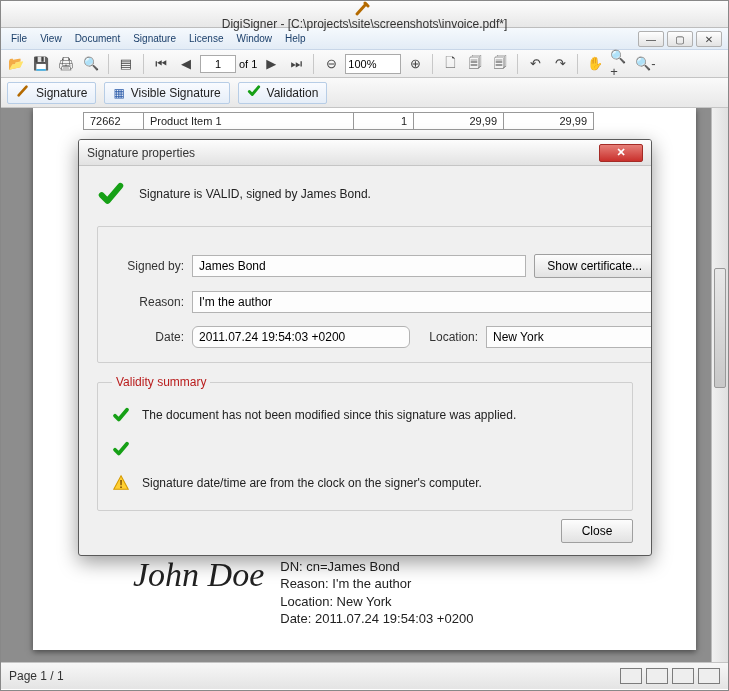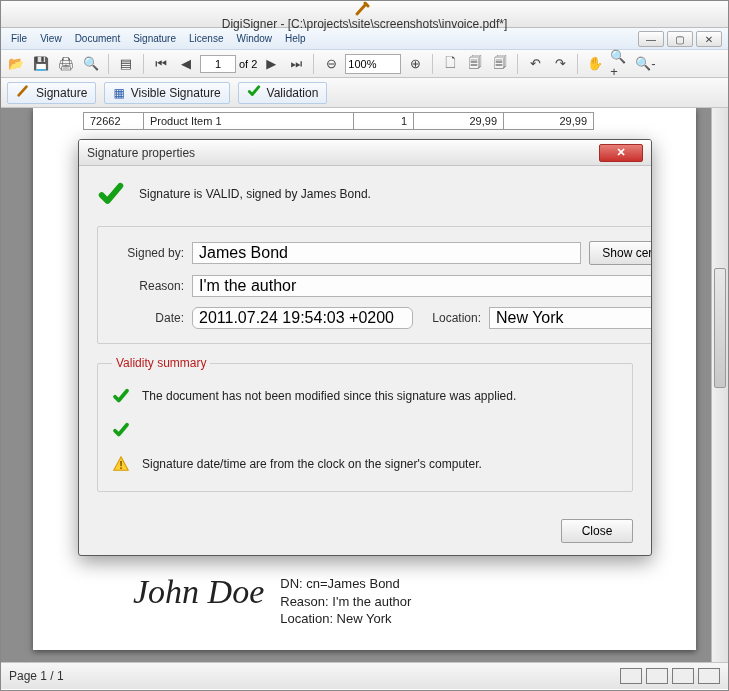--- a/index.html
+++ b/index.html
@@ -44,23 +44,23 @@
   
   .dialog { position:absolute; left:77px; top:138px; width:574px; height:417px; background:#f0f0f0; border:1px solid #5a5a5a; box-shadow:0 6px 20px rgba(0,0,0,.4); border-radius:3px; overflow:hidden; }
   .dtb { height:26px; background:linear-gradient(#fdfdfd,#e2e2e2); display:flex; align-items:center; padding:0 8px; font-size:12px; color:#333; border-bottom:1px solid #c5c5c5; }
   .dtb .dclose { margin-left:auto; width:44px; height:18px; background:linear-gradient(#e67f78,#c9302c); border:1px solid #a42b26; border-radius:2px; color:#fff; font-size:11px; display:flex; align-items:center; justify-content:center; font-weight:bold; }
   .dbody { padding:14px 18px 12px 18px; font-size:12px; color:#222; }
   .validrow { display:flex; align-items:center; gap:14px; margin-bottom:18px; }
   .bigcheck { width:28px; height:28px; display:inline-block; }
 
   fieldset { border:1px solid #cfcfcf; border-radius:2px; padding:14px 14px 14px 14px; margin:0 0 12px 0; }
   legend { padding:0 4px; font-size:12px; color:#b91c1c; }
-  .frow { display:flex; align-items:center; margin-bottom:10px; gap:8px; }
+  .frow { display:flex; align-items:center; margin-bottom:10px; gap:8px;margin-top:13px; }
   .flabel { width:72px; text-align:right; color:#333; }
-  .ftext { flex:1; height:22px; border:1px solid #b3b3b3; background:#fff; padding:2px 6px; font-size:16px; }
+  .ftext { flex:1; height:22px; border:1px solid #b3b3b3; background:#fff; padding:2px 6px; font-size:12px; }
   .ftext.ro { background:#fdfdfd; }
   .btn { height:24px; border:1px solid #9f9f9f; background:linear-gradient(#fdfdfd,#e2e2e2); border-radius:2px; padding:0 12px; font-size:12px; }
 
   .vsrow { display:flex; align-items:center; gap:12px; margin:3px 0 16px 0; }
   .tick { width:18px; height:18px; display:inline-block; }
 
   .dfooter { position:absolute; right:18px; bottom:12px; }
   .dfooter .btn { width:72px; }
 
   
@@ -101,21 +101,21 @@
   <div class="tbtn">📂</div>
   <div class="tbtn">💾</div>
   <div class="tbtn">🖨</div>
   <div class="tbtn">🔍</div>
   <div class="sep"></div>
   <div class="tbtn">▤</div>
   <div class="sep"></div>
   <div class="tbtn">⏮</div>
   <div class="tbtn">◀</div>
   <input class="pagebox" value="1" style="">
-  <span style="font-size:11px;">of 2</span>
+  <span style="font-size:11px;">of 1</span>
   <div class="tbtn">▶</div>
   <div class="tbtn">⏭</div>
   <div class="sep"></div>
   <div class="tbtn">⊖</div>
   <input class="zoomsel" value="100%" style="">
   <div class="tbtn">⊕</div>
   <div class="sep"></div>
   <div class="tbtn">🗋</div>
   <div class="tbtn">🗐</div>
   <div class="tbtn">🗐</div>
@@ -159,20 +159,21 @@
         <td class="r" style="width:90px">29,99</td>
       </tr>
     </tbody>
       </table>
     <div class="sigarea">
       <div class="script">John Doe</div>
       <div class="meta">
         <div>DN: cn=James Bond</div>
         <div>Reason: I'm the author</div>
         <div>Location: New York</div>
+        <div>Date: 2011.07.24 19:54:03 +0200</div>
       </div>
     </div>
   </div>
   <div class="vscroll">
       <div class="thumb"></div>
     </div>
 </div>
 
 <div class="statusbar">
   <span>Page 1 / 1</span>

